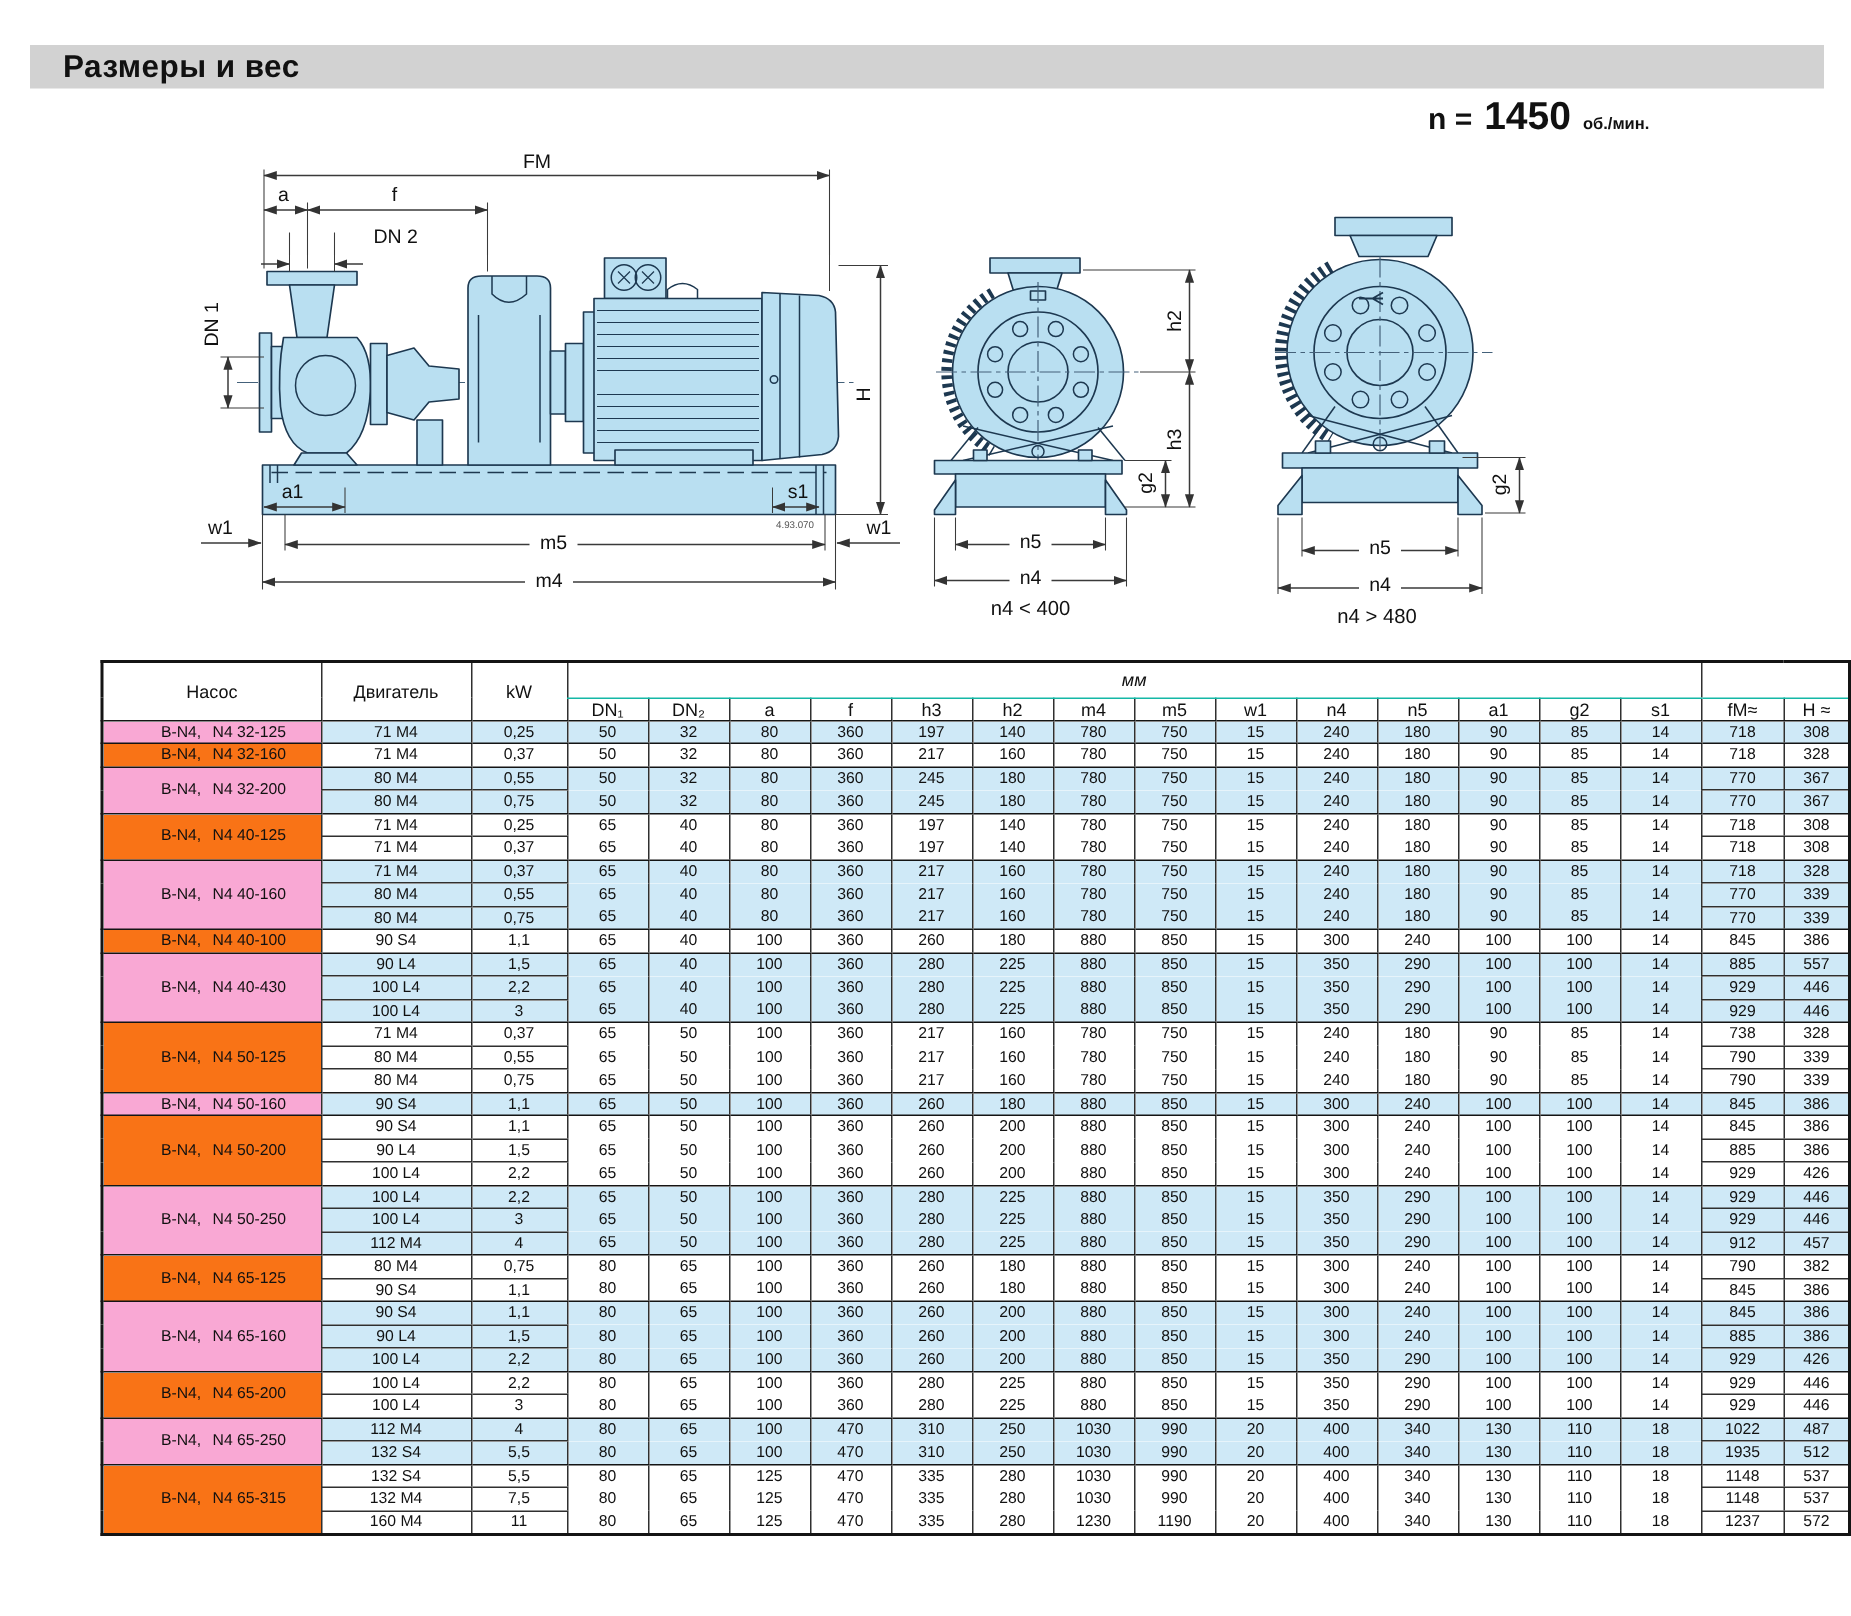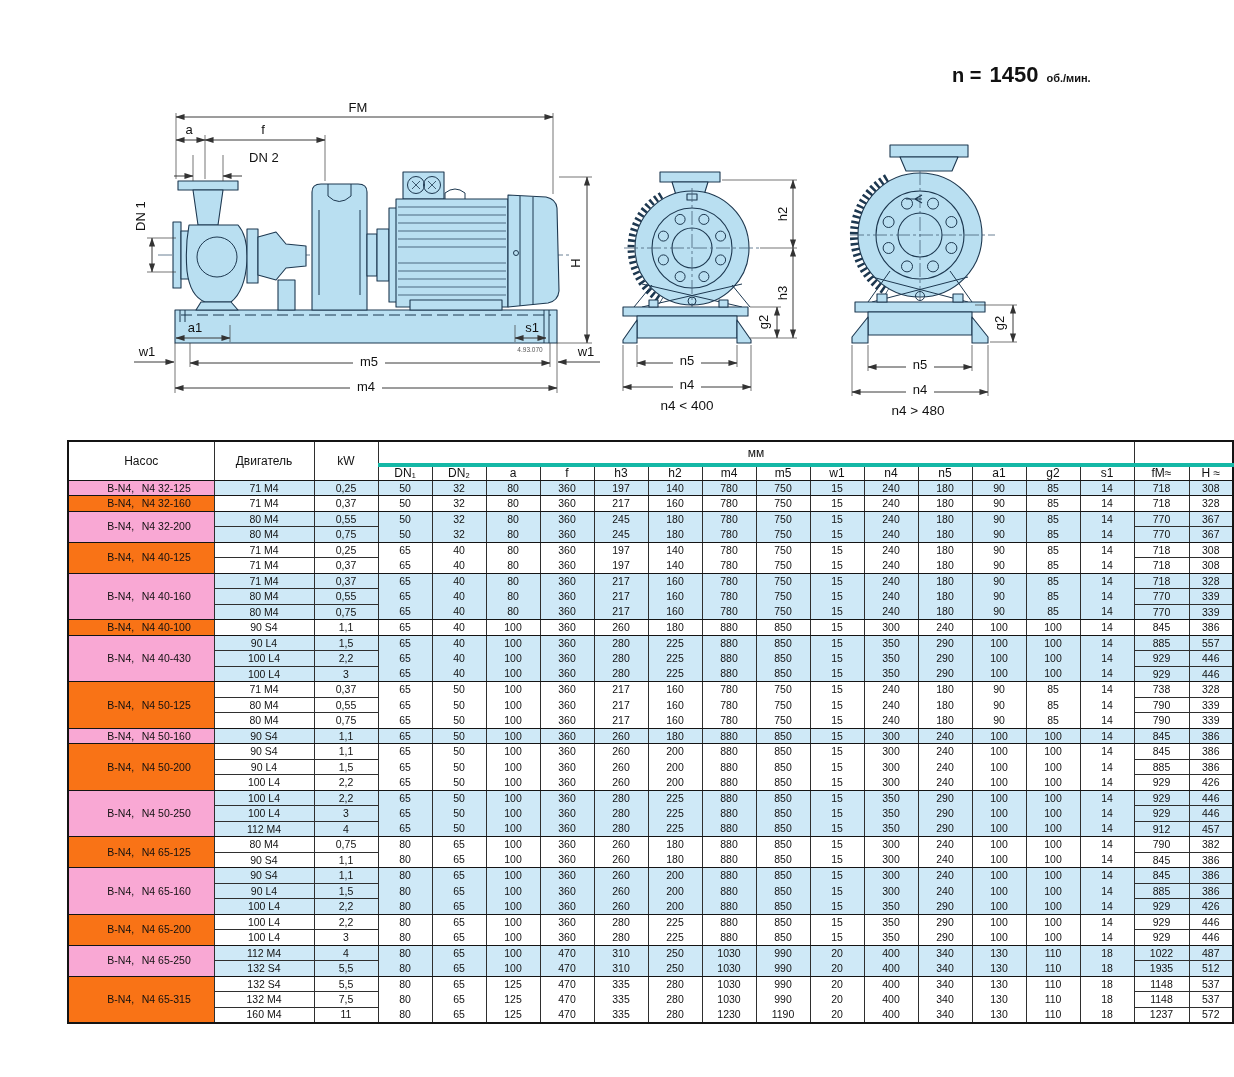--- a/index.html
+++ b/index.html
@@ -3,55 +3,58 @@
 <meta charset="utf-8">
 <style>
   html,body{margin:0;padding:0;background:#fff;}
   .page{position:relative;width:1234px;height:1077px;background:#fff;overflow:hidden;
         font-family:"Liberation Sans",sans-serif;color:#111;}
   .title-bar{position:absolute;left:20px;top:30px;width:1196px;height:29px;background:#d2d2d2;
              display:flex;align-items:center;}
   .title-bar span{font-size:21px;font-weight:bold;padding-left:22px;letter-spacing:.3px;}
   .speed{position:absolute;left:952px;top:62px;display:flex;align-items:baseline;gap:8px;}
   .speed .eq{font-size:20px;font-weight:bold;}
-  .speed .val{font-size:22px;font-weight:bold;}
+  .speed .val{font-size:26px;font-weight:bold;}
   .speed .unit{font-size:11px;font-weight:bold;}
   svg.drawings{position:absolute;left:100px;top:95px;}
   .fillb{fill:#b9dff1;stroke:#1d3850;stroke-width:1.1;stroke-linejoin:round;}
   .ln{stroke:#1d3850;stroke-width:1;fill:none;}
   .fin{stroke:#1d3850;fill:none;}
   .cl{stroke:#44617a;stroke-width:.8;fill:none;stroke-dasharray:14 3 3 3;}
   .dim{stroke:#3a3a3a;stroke-width:1;fill:none;}
   .ext{stroke:#3a3a3a;stroke-width:.7;fill:none;}
   .dimtxt{font-family:"Liberation Sans",sans-serif;font-size:13px;fill:#111;}
   .smalltxt{font-family:"Liberation Sans",sans-serif;font-size:6.5px;fill:#555;}
   .captxt{font-family:"Liberation Sans",sans-serif;font-size:13.5px;fill:#111;}
   table.dims{position:absolute;left:67px;top:440px;width:1165px;border-collapse:collapse;
              table-layout:fixed;border:2px solid #141414;font-size:10.5px;line-height:1;}
   table.dims th,table.dims td{border-left:1px solid #2f2f2f;text-align:center;padding:0;
              font-weight:normal;overflow:hidden;white-space:nowrap;}
   table.dims thead tr:first-child{height:24px;}
   table.dims thead tr:last-child{height:15px;}
   table.dims thead th{font-size:12px;}
   .th-pump,.th-motor,.th-kw{border-bottom:1.5px solid #141414;}
-  .th-mm,.th-empty{border-bottom:4px solid #14b8a6;}
+  .th-mm,.th-empty{border-bottom:1px solid #14b8a6;font-style:italic;}
   .th-dim{border-bottom:1.5px solid #141414;font-size:11px;}
   table.dims tbody tr{height:15.5px;}
   tr.shaded td{background:#cfe9f7;}
   tr.in-group td.sep{border-bottom:1px solid #2f2f2f;}
   tr.group-end td{border-bottom:1.5px solid #141414;}
   td.pump-cell{text-align:left;border-bottom:1.5px solid #141414;background:#f97316;}
   tr.shaded td.pump-cell{background:#f9a8d4;}
   td.pump-cell .series{display:inline-block;width:42px;padding-left:8px;}
 </style>
 </head>
 <body>
 
 <div class="page">
 
+  <div class="title-bar">
+    <span>Размеры и вес</span>
+  </div>
 
   <div class="speed">
     <span class="eq">n =</span>
     <span class="val">1450</span>
     <span class="unit">об./мин.</span>
   </div>
 
   <svg class="drawings" width="1140" height="332" viewBox="0 0 1140 332">
     <defs>
       <marker id="ar" viewBox="0 0 10 10" refX="9.5" refY="5" markerWidth="9" markerHeight="9" orient="auto-start-reverse">

